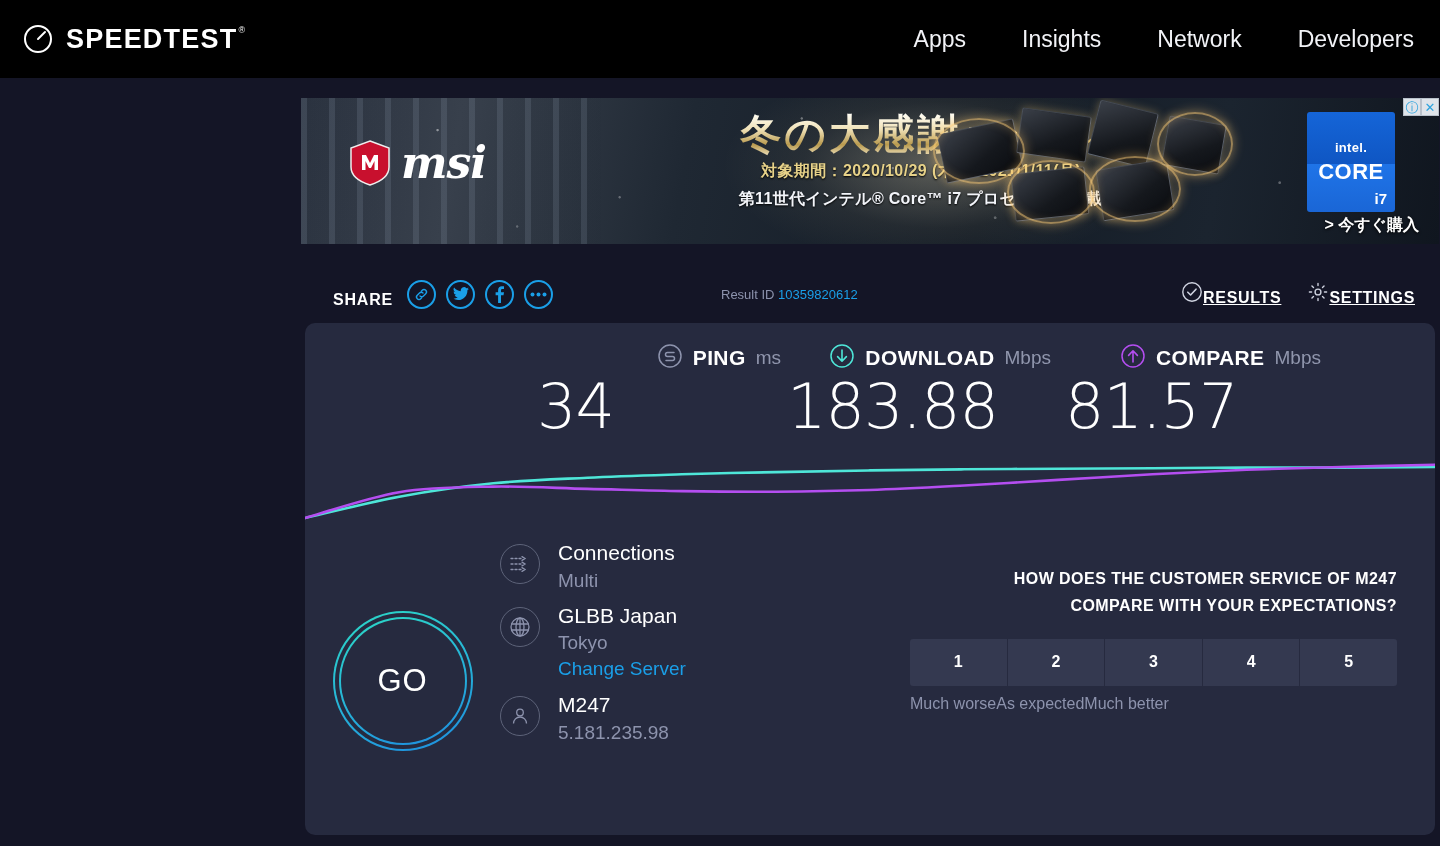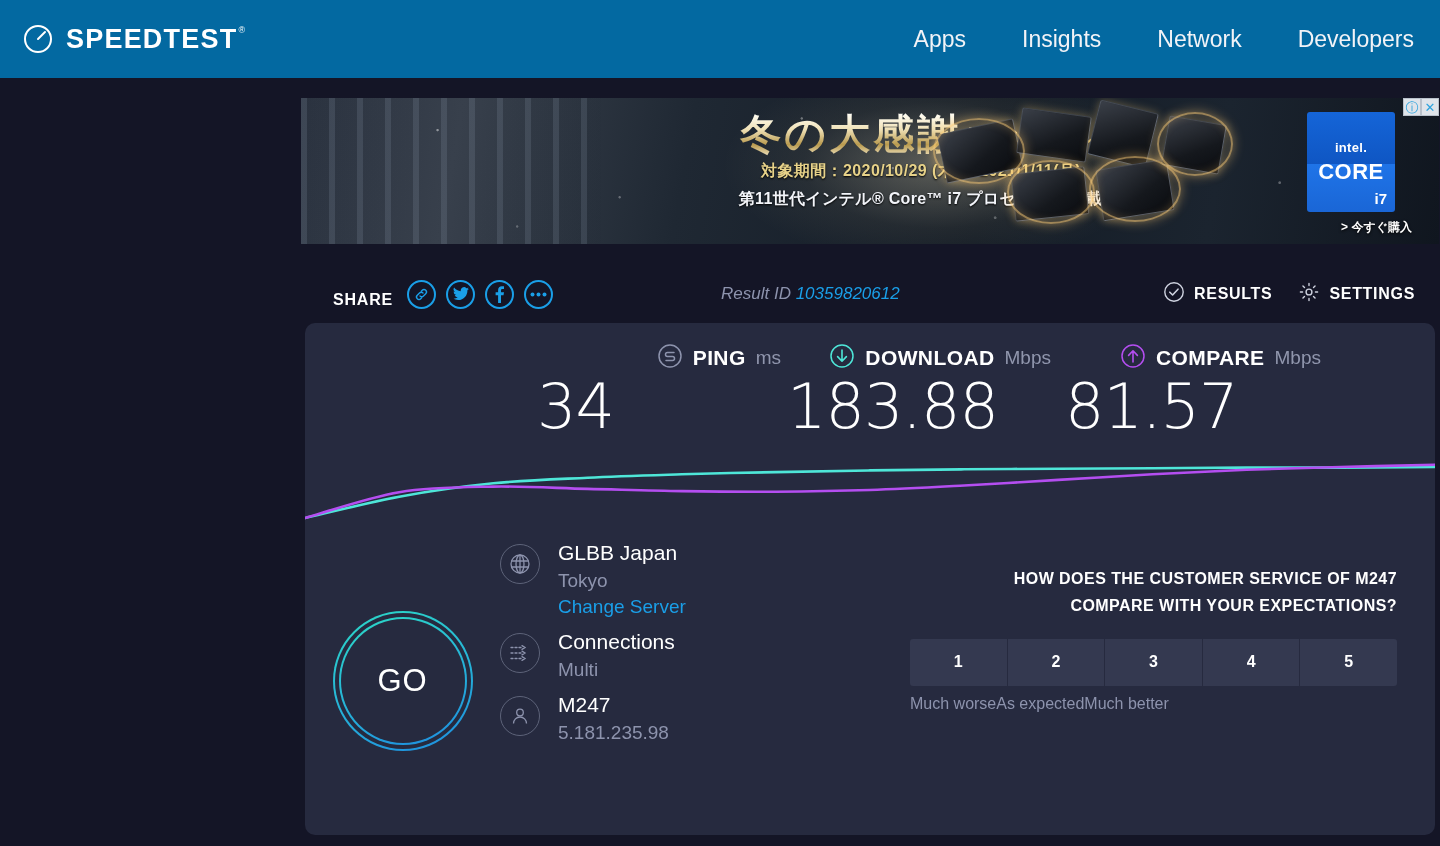--- a/index.html
+++ b/index.html
@@ -13,21 +13,21 @@
     overflow: hidden;
     position: relative;
   }
 
   
   .header {
     height: 78px;
     display: flex;
     align-items: center;
     padding: 0 26px 0 22px;
-    background: #0369a1;
+    background: #000000;
   }
   .logo {
     display: flex;
     align-items: center;
     gap: 12px;
   }
   .logo-icon { width: 32px; height: 32px; display: block; }
   .logo-text {
     font-size: 27px;
     font-weight: 700;
@@ -170,22 +170,22 @@
     background: linear-gradient(180deg, #1565d8 0%, #0f56c3 52%, #1f74e8 52%, #1a66d6 100%);
     display: flex; flex-direction: column;
     align-items: center; justify-content: center;
     border-radius: 3px;
   }
   .intel-badge .i-top { font-size: 13px; font-weight: 700; color: #fff; letter-spacing: .3px; margin-bottom: 4px; }
   .intel-badge .i-core { font-size: 22px; font-weight: 700; color: #fff; letter-spacing: .5px; }
   .intel-badge .i-i7 { position: absolute; right: 8px; bottom: 5px; font-size: 15px; font-weight: 700; color: #fff; }
   .ad-buy {
     position: absolute;
-    right: 27px; bottom: 8px;
-    font-size: 12px;
+    right: 20px; bottom: 8px;
+    font-size: 16px;
     font-weight: 700;
     color: #fff;
     text-shadow: 0 1px 3px #000;
     white-space: nowrap;
     margin-top: 20px;
   }
   .ad-ctrls {
     position: absolute;
     right: 0; top: 0;
     display: flex;
@@ -222,34 +222,34 @@
     width: 29px; height: 29px;
     border: 2px solid #1a9fe8;
     border-radius: 50%;
     display: flex; align-items: center; justify-content: center;
     cursor: pointer;
   }
   .share-btn svg { display: block; }
   .result-id {
     position: absolute;
     left: 420px;
-    font-size: 17px;
+    font-size: 13px;
     color: #8d93ad;
     white-space: nowrap;
-    font-style: italic;
   }
   .result-id b { color: #1a9fe8; font-weight: 400; }
   .toolbar-right {
     margin-left: auto;
     display: flex; align-items: center; gap: 26px;
     margin-right: 24px;
   }
   .tb-item {
-    display: flex; align-items: center; gap: 9px;
+    display: flex; align-items: flex-end; 
     cursor: pointer;
+    text-decoration: underline;
   }
   .tb-item span {
     font-size: 16px; font-weight: 700; letter-spacing: .7px; color: #fff;
   }
 
   
   .panel {
     position: absolute;
     left: 305px; top: 323px;
     width: 1130px; height: 512px;
@@ -430,20 +430,29 @@
     <a href="#">Network</a>
     <a href="#">Developers</a>
   </nav>
 </div>
 
 <div class="ad-wrap">
   <div class="ad-bg"></div>
   <div class="ad-bars"></div>
   <div class="ad-snow"></div>
 
+  <div class="msi-logo">
+    <span class="msi-shield">
+      <svg viewBox="0 0 42 46" width="42" height="46">
+        <path d="M21 1 L40 8 L40 27 Q40 39 21 45 Q2 39 2 27 L2 8 Z" fill="#c8102e" stroke="#eee" stroke-width="1.5"></path>
+        <path d="M13 30 L13 15 L17 15 L21 23 L25 15 L29 15 L29 30 L25.5 30 L25.5 21 L22 28 L20 28 L16.5 21 L16.5 30 Z" fill="#fff"></path>
+      </svg>
+    </span>
+    <span class="msi-word">msi</span>
+  </div>
 
   <div class="ad-copy">
     <div class="ad-head">
       <span>冬の大感謝</span><span class="camp">キャンペーン</span>
     </div>
     <div class="ad-period">対象期間：2020/10/29 (木) ~ 2021/1/11(月)</div>
     <div class="ad-sub">第11世代インテル® Core™ i7 プロセッサー 搭載</div>
   </div>
 
   <div class="ad-products">
@@ -597,37 +606,20 @@
 
     <div class="go-col">
       <div class="go-btn">
         <div class="go-ring"></div>
         <div class="go-ring inner"></div>
         <span class="go-text">GO</span>
       </div>
     </div>
 
     <div class="info-col">
-
-      <div class="info-row">
-        <div class="info-icon">
-          <svg width="22" height="22" viewBox="0 0 22 22">
-            <g fill="none" stroke="#8d93ad" stroke-width="1.3">
-              <circle cx="11" cy="11" r="9"></circle>
-              <ellipse cx="11" cy="11" rx="4" ry="9"></ellipse>
-              <path d="M2.3 8h17.4M2.3 14h17.4M11 2v18"></path>
-            </g>
-          </svg>
-        </div>
-        <div>
-          <div class="info-title">GLBB Japan</div>
-          <div class="info-sub">Tokyo</div>
-          <a class="info-link">Change Server</a>
-        </div>
-      </div>
 
       <div class="info-row">
         <div class="info-icon">
           <svg width="22" height="18" viewBox="0 0 22 18">
             <g stroke="#8d93ad" stroke-width="1.3" stroke-linecap="round">
               <path d="M2 3.5h10" stroke-dasharray="2 2"></path>
                 <path d="M13 1.6L16 3.5 13 5.4" fill="none"></path>
               <path d="M2 9h10" stroke-dasharray="2 2"></path>
                 <path d="M13 7.1L16 9 13 10.9" fill="none"></path>
               <path d="M2 14.5h10" stroke-dasharray="2 2"></path>
@@ -638,20 +630,37 @@
         <div>
           <div class="info-title">Connections</div>
           <div class="info-sub">Multi</div>
         </div>
       </div>
 
       <div class="info-row">
         <div class="info-icon">
           <svg width="22" height="22" viewBox="0 0 22 22">
             <g fill="none" stroke="#8d93ad" stroke-width="1.3">
+              <circle cx="11" cy="11" r="9"></circle>
+              <ellipse cx="11" cy="11" rx="4" ry="9"></ellipse>
+              <path d="M2.3 8h17.4M2.3 14h17.4M11 2v18"></path>
+            </g>
+          </svg>
+        </div>
+        <div>
+          <div class="info-title">GLBB Japan</div>
+          <div class="info-sub">Tokyo</div>
+          <a class="info-link">Change Server</a>
+        </div>
+      </div>
+
+      <div class="info-row">
+        <div class="info-icon">
+          <svg width="22" height="22" viewBox="0 0 22 22">
+            <g fill="none" stroke="#8d93ad" stroke-width="1.3">
               <circle cx="11" cy="7.5" r="3.3"></circle>
               <path d="M4.5 18.5a6.5 6.5 0 0 1 13 0"></path>
             </g>
           </svg>
         </div>
         <div>
           <div class="info-title">M247</div>
           <div class="info-sub">5.181.235.98</div>
         </div>
       </div>

